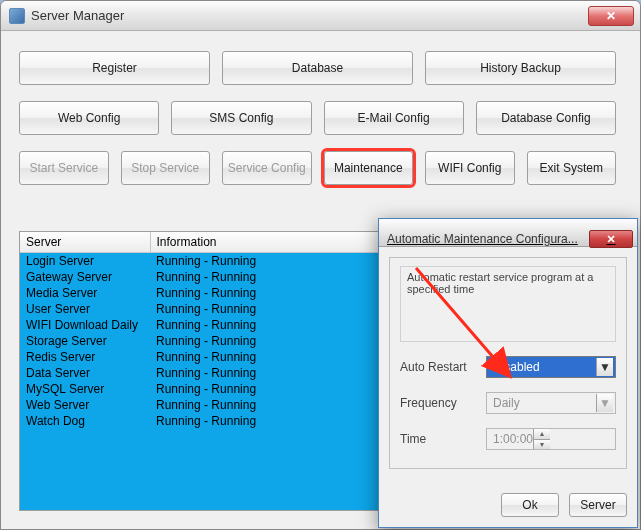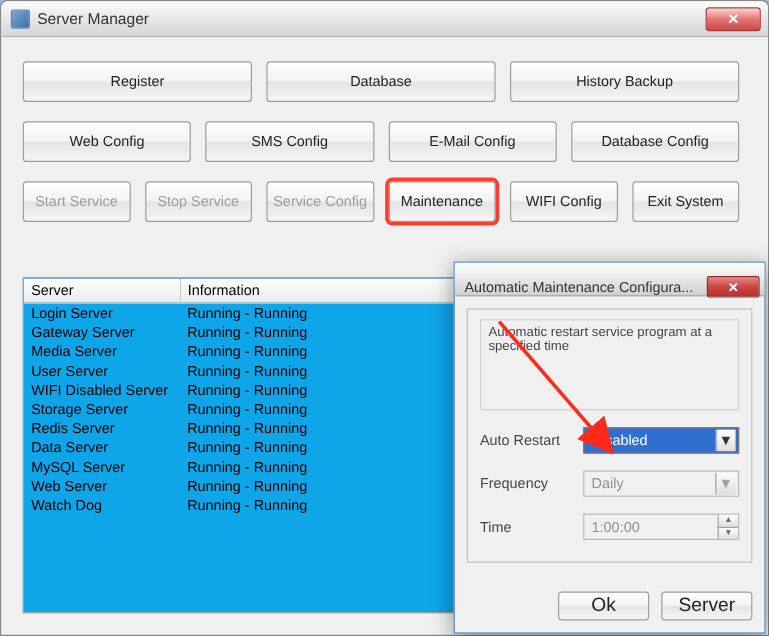--- a/index.html
+++ b/index.html
@@ -96,20 +96,21 @@
     background:#f0f0f0;
     border:1px solid #4f81bd;
     box-shadow: 0 4px 18px rgba(0,0,0,.45);
   }
   .subdlg .sub-titlebar{
     height:28px;
     background: linear-gradient(180deg,#fdfdfd 0%,#eaeaea 45%,#d0d0d0 100%);
     border-bottom:1px solid #a0a0a0;
     display:flex; align-items:center; justify-content:space-between;
     padding:13px 4px 0 8px;
+    text-decoration:underline;
   }
   .subdlg .sub-titlebar .ttl{ color:#333; font-size:12px;}
   .subdlg .closebtn{
     width:44px; height:18px;
     background: linear-gradient(180deg,#e48585,#cf4444 50%,#b43131);
     border:1px solid #8c2a2a; border-radius:2px;
     color:#fff; display:flex; align-items:center; justify-content:center;
     font-weight:bold; font-size:11px;
   }
   .subdlg .body{ padding:10px 10px; position:relative; height:calc(100% - 28px);}
@@ -147,37 +148,37 @@
     width:17px; height:18px;
     background: linear-gradient(180deg,#fdfdfd,#dedede);
     border-left:1px solid #a0a0a0;
     display:flex; align-items:center; justify-content:center;
     color:#333;
   }
   .combo.disabled .arrow{ color:#a0a0a0;}
   .spinner{
     flex:1; height:22px;
     border:1px solid #7a7a7a; background:#fff;
-    display:flex; align-items:center; justify-content:space-between;
+    display:flex; align-items:center; justify-content:flex-start;
     padding:0 0 0 6px;
   }
   .spinner.disabled{ background:#f0f0f0; color:#909090; border-color:#b8b8b8;}
   .spin-ctrl{ width:17px; display:flex; flex-direction:column; height:100%;}
   .spin-ctrl div{
     flex:1; background:linear-gradient(180deg,#fdfdfd,#dedede);
     border-left:1px solid #a0a0a0;
     display:flex;align-items:center;justify-content:center;
     font-size:7px; color:#666;
   }
   .spin-ctrl div:first-child{border-bottom:1px solid #a0a0a0;}
   .dlg-buttons{
     position:absolute; bottom:10px; right:10px;
     display:flex; gap:10px;
   }
-  .dlg-buttons .btn{ flex:none; width:76px; height:24px; font-size:16px;}
+  .dlg-buttons .btn{ flex:none; width:58px; height:24px; font-size:12px;}
 
   
   .anno-arrow{
     position:absolute; left:410px; top:262px;
     width:110px; height:120px;
     pointer-events:none;
   }
 </style>
 </head>
 <body>
@@ -234,21 +235,21 @@
               <td class="col-server">Media Server</td>
               <td class="col-info">Running - Running</td>
               <td class="col-time" style="text-align:left">00:09:46</td>
             </tr>
             <tr>
               <td class="col-server">User Server</td>
               <td class="col-info">Running - Running</td>
               <td class="col-time" style="text-align:left">00:09:45</td>
             </tr>
             <tr>
-              <td class="col-server">WIFI Disabled Server</td>
+              <td class="col-server">WIFI Download Daily</td>
               <td class="col-info">Running - Running</td>
               <td class="col-time" style="text-align:left">00:04:28</td>
             </tr>
             <tr>
               <td class="col-server">Storage Server</td>
               <td class="col-info">Running - Running</td>
               <td class="col-time" style="text-align:left">00:04:27</td>
             </tr>
             <tr>
               <td class="col-server">Redis Server</td>

